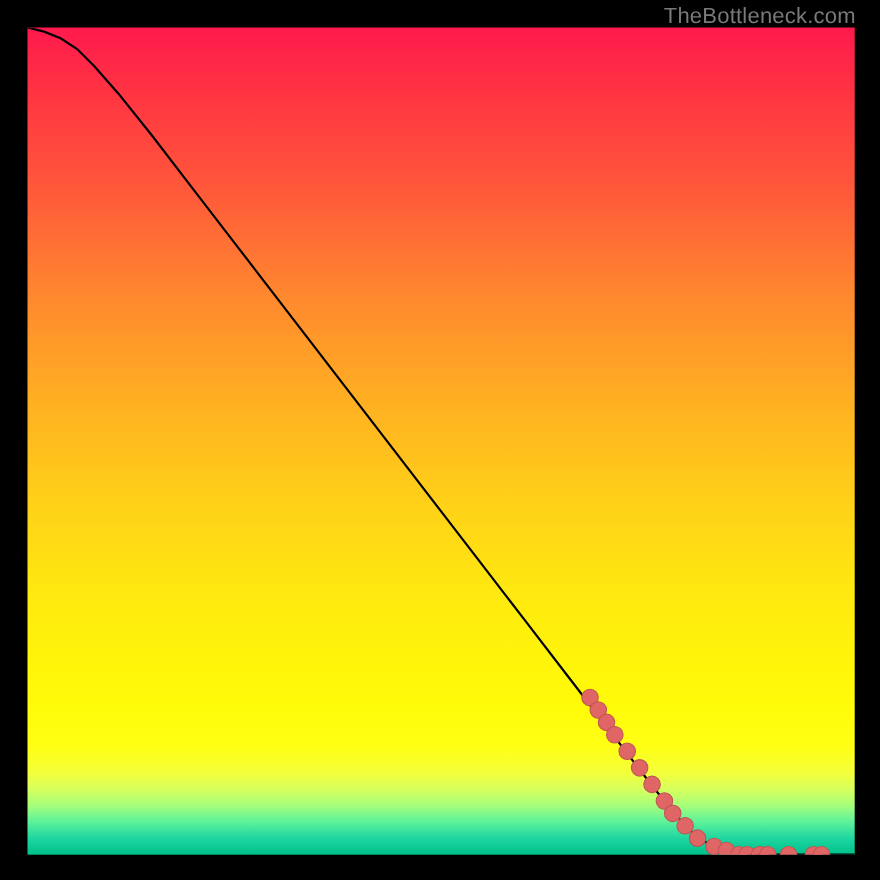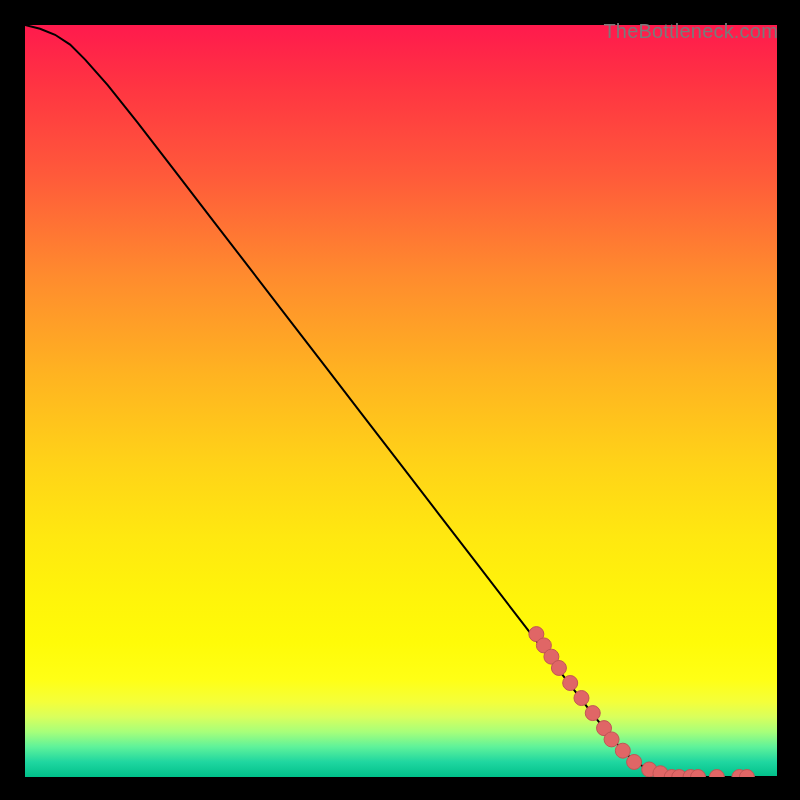--- a/index.html
+++ b/index.html
@@ -52,21 +52,20 @@
     inset: 0;
   }
   .watermark {
     position: absolute;
     top: 4px;
     right: 22px;
     color: #7a7a7a;
     font-size: 20px;
     letter-spacing: 0.2px;
     user-select: none;
-    margin-top: 16px;
   }
 </style>
 </head>
 <body>
 
 <div class="stage">
   <div class="plot">
     <div class="gradient"></div>
     <svg class="curve" viewBox="0 0 752 752" preserveAspectRatio="none">
       <g>

